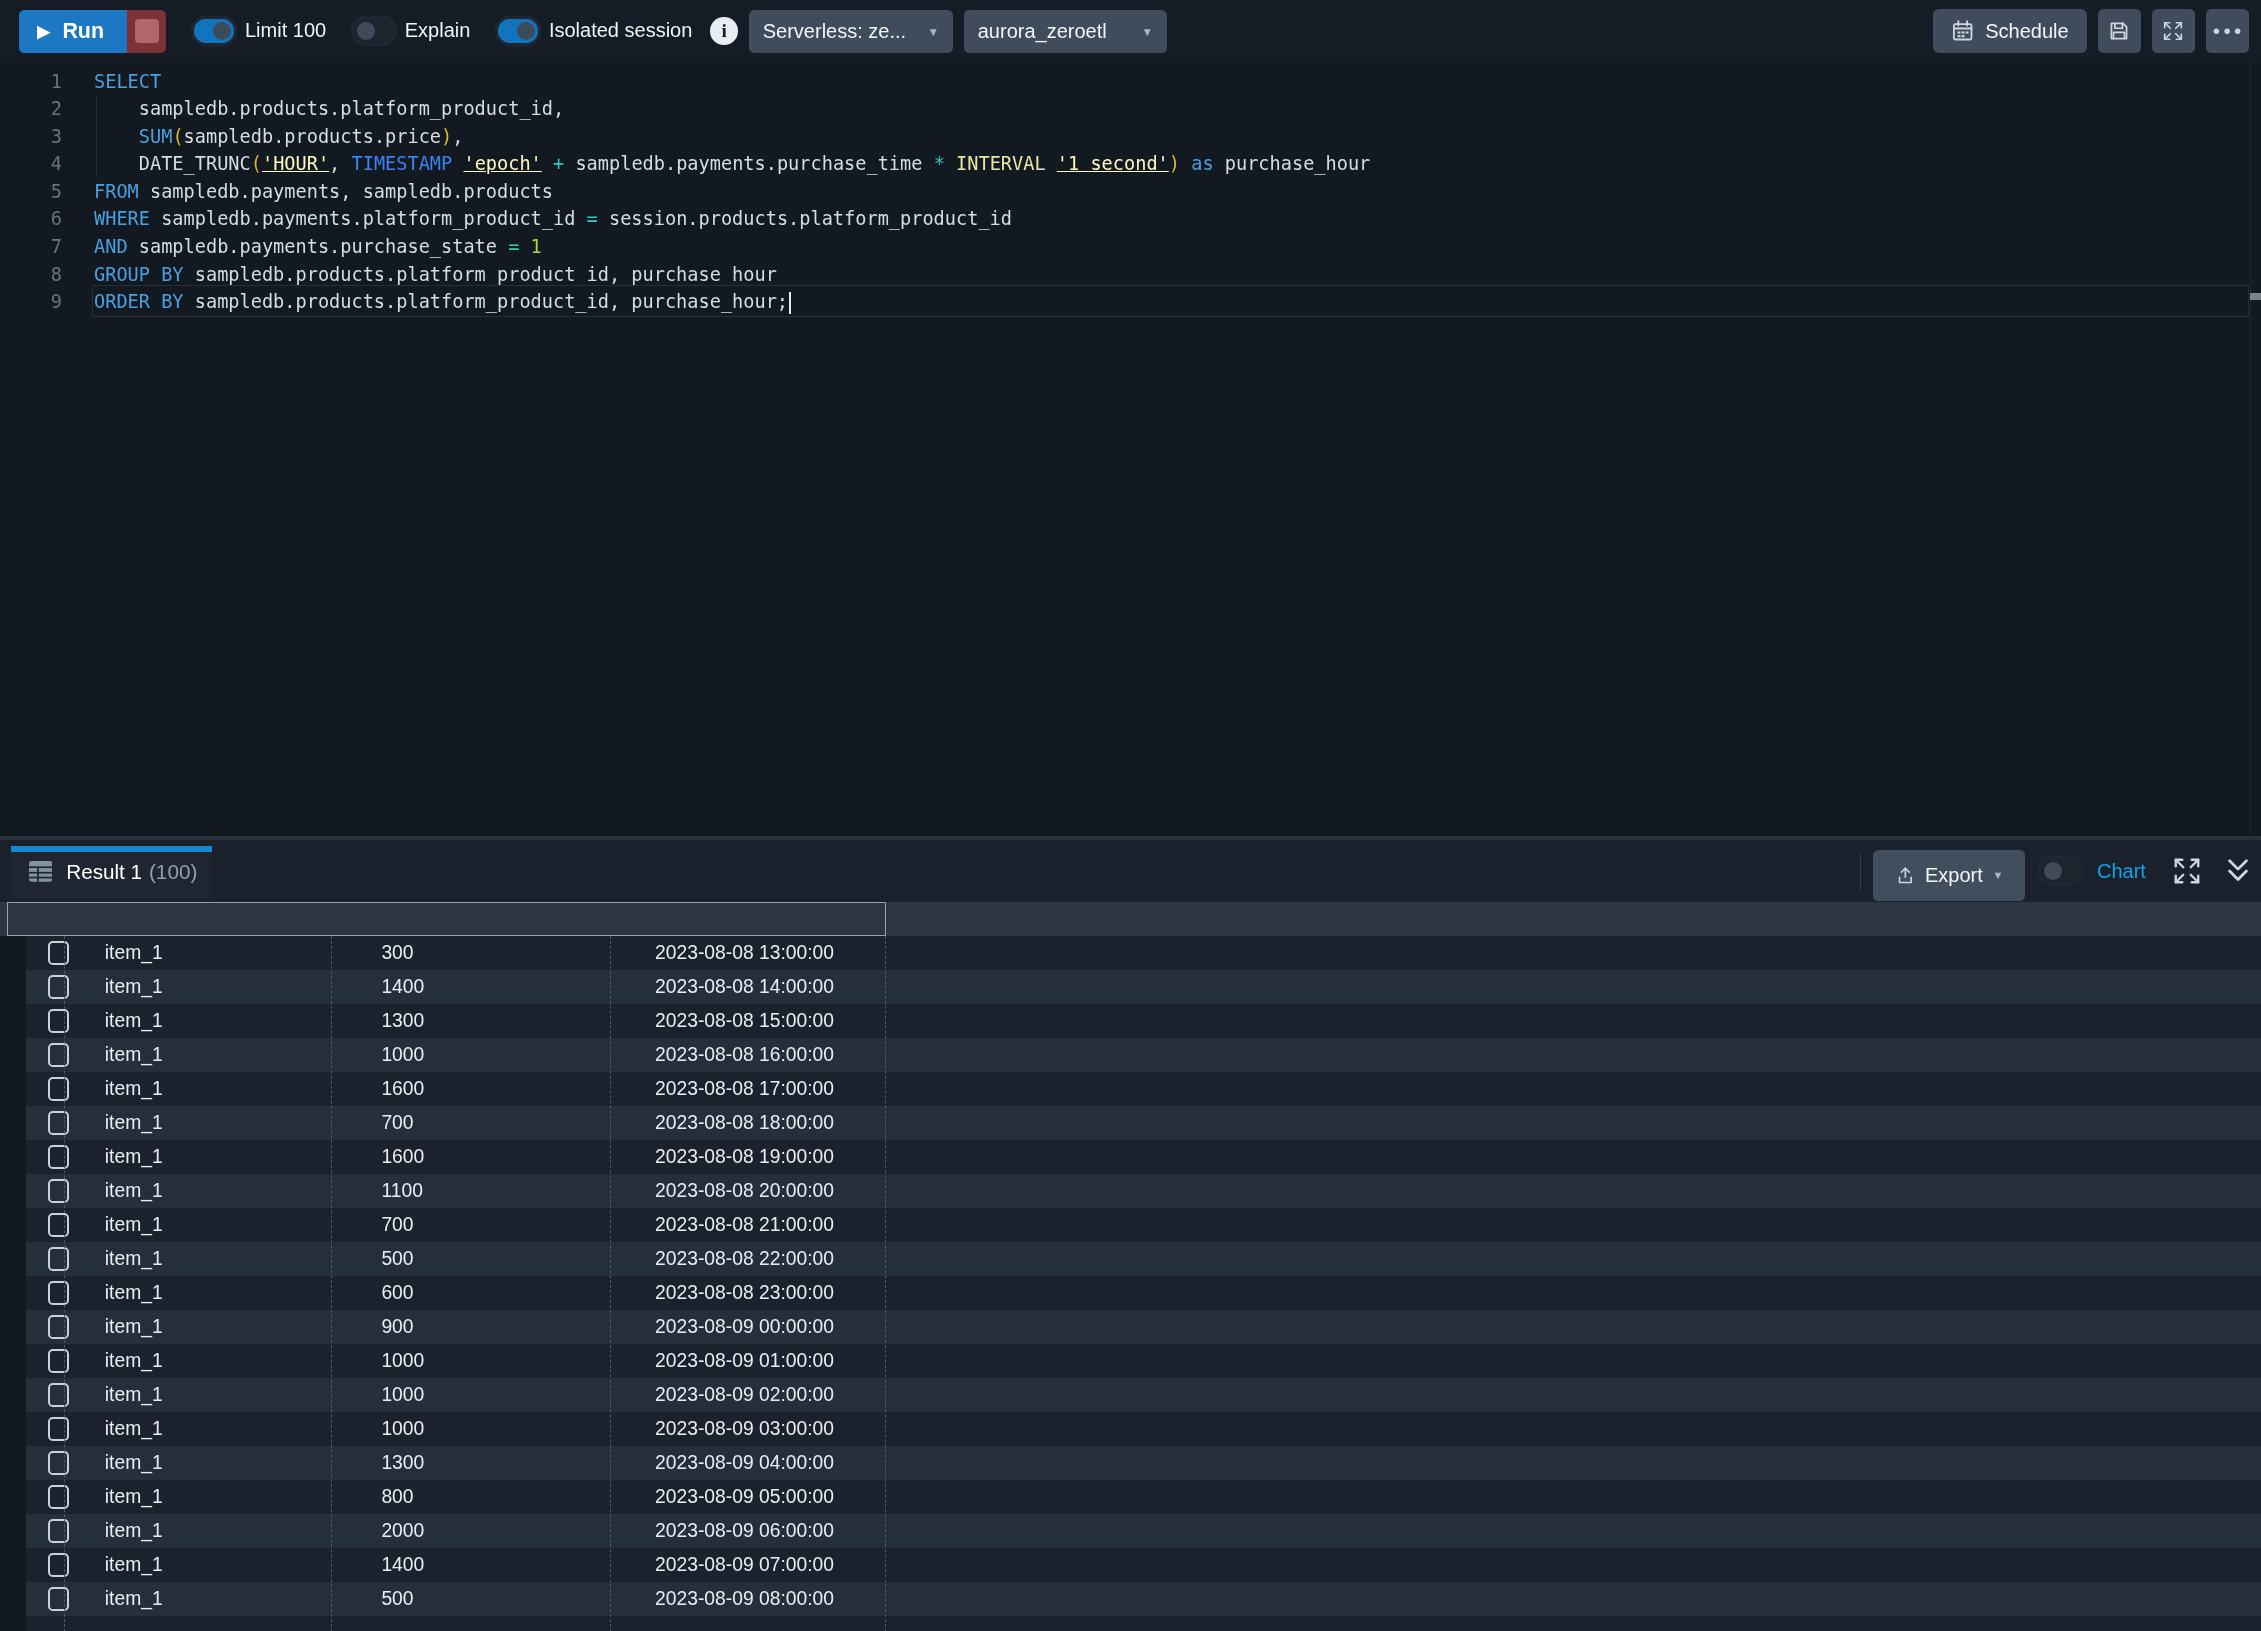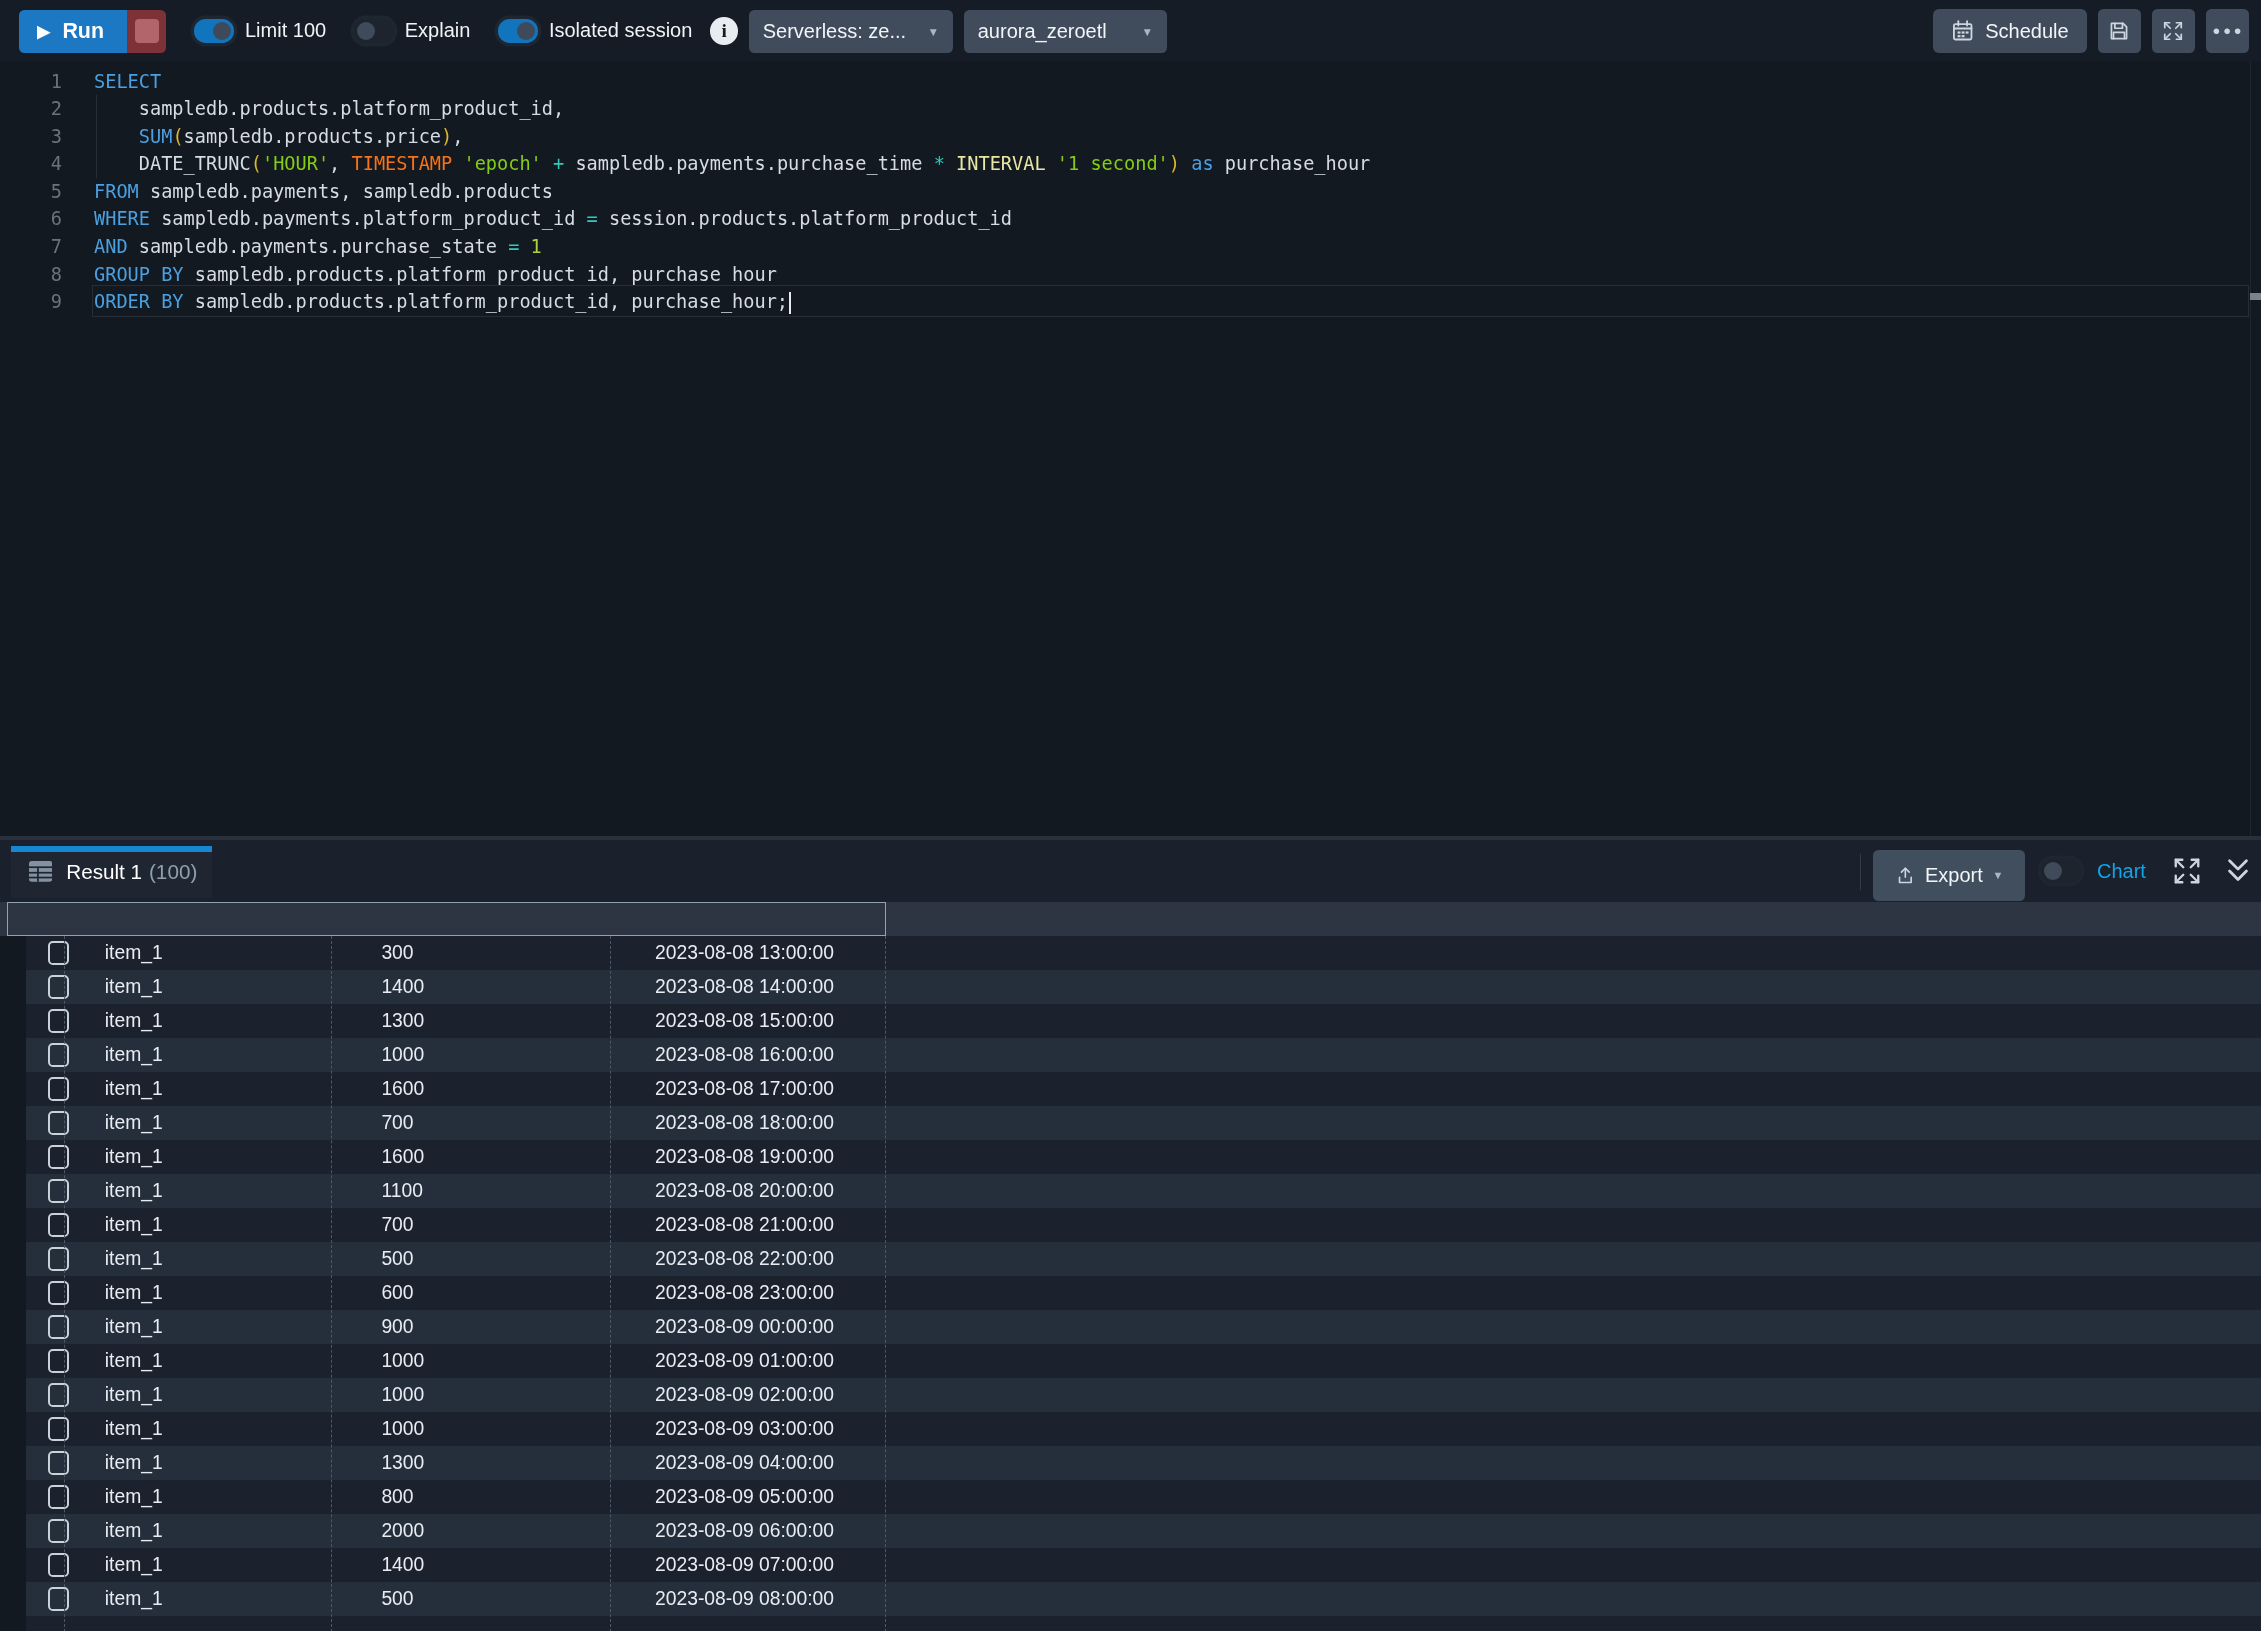--- a/index.html
+++ b/index.html
@@ -80,22 +80,22 @@
     font-family:"DejaVu Sans Mono", monospace; font-size:18.6px;
   }
   #code-lines { position:absolute; top:5.5px; left:0; right:0; }
   .code-line { display:flex; height:27.6px; line-height:27.6px; }
   .ln { width:62px; text-align:right; color:#6a737d; flex:none; }
   .code { margin-left:32px; white-space:pre; color:#d6dce3; }
   .code span { white-space:pre; }
   .tk-kw  { color:#4aa0e0; }
   .tk-id  { color:#d6dce3; }
   .tk-par { color:#ddb62b; }
-  .tk-str { color:#84cc16; }
-  .tk-typ { color:#f97316; }
+  .tk-str { color:#fef9c3;text-decoration:underline; }
+  .tk-typ { color:#3b82f6; }
   .tk-int { color:#e9e6a3; }
   .tk-op  { color:#33c9bc; }
   .tk-num { color:#b0d240; }
   .cursor {
     display:inline-block; width:2.1px; height:22px; background:#e6ebf1;
     vertical-align:middle; margin-left:0.7px;
   }
   .indent-guide { position:absolute; left:96px; top:33px; width:1.4px; height:83px; background:#262d36; }
   .current-line-box {
     position:absolute; left:92px; right:12.4px; top:223px; height:32px;

